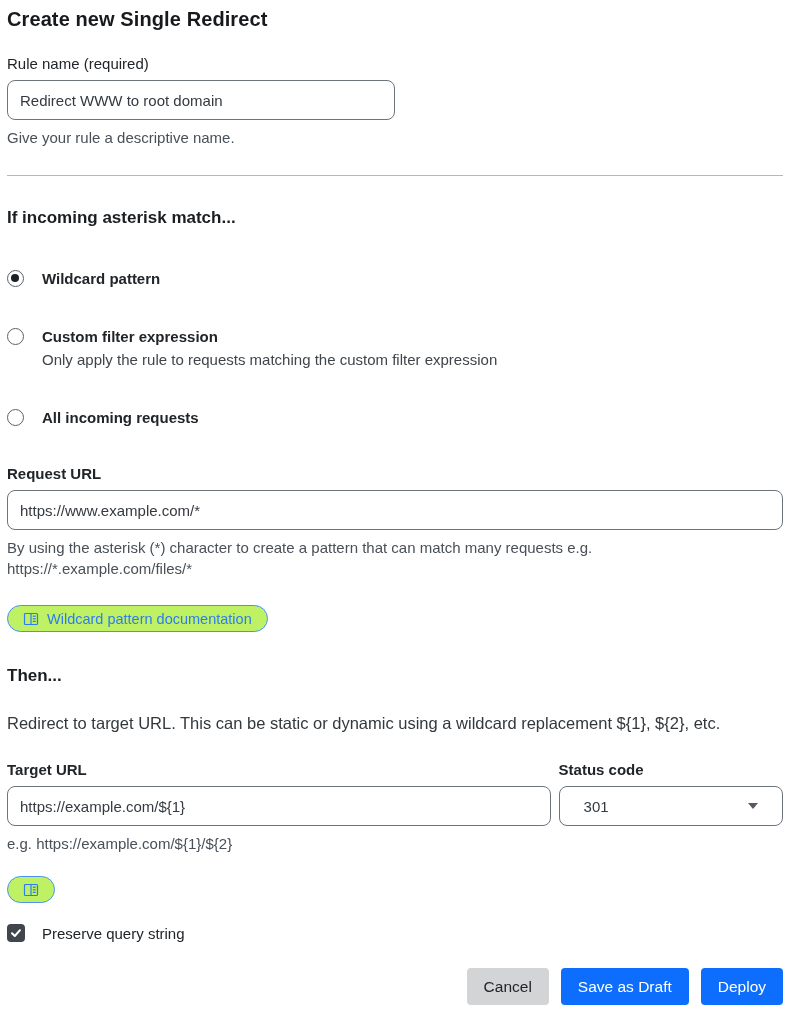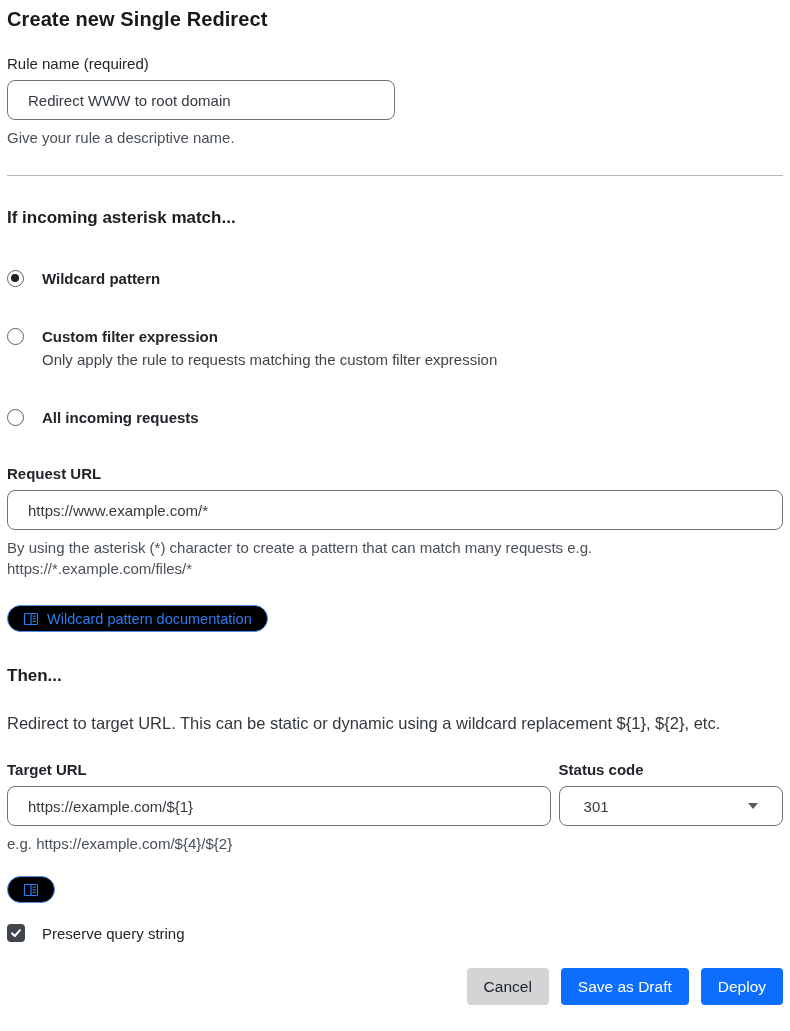--- a/index.html
+++ b/index.html
@@ -18,21 +18,21 @@
     color: #17191c;
     letter-spacing: 0.1px;
   }
   .field-label { font-size: 15px; color: #212529; margin-top: 24px; }
   .field-label.bold { font-weight: 700; }
   .text-input {
     display: block;
     height: 40px;
     border: 1px solid #6c757d;
     border-radius: 8px;
-    padding: 0 20px;
+    padding: 0 12px;
     font-family: "Liberation Sans", sans-serif;
     font-size: 15px;
     color: #343a40;
     margin-top: 8px;
     background: #fff;
     width: 100%;
     outline: none;
   }
   .rule-name-input { width: 388px; }
   .help-text { font-size: 15px; color: #495057; margin-top: 7px; line-height: 21px; }
@@ -62,21 +62,21 @@
   .radio-label { font-size: 15px; font-weight: 700; color: #212529; line-height: 22px; }
   .radio-desc { font-size: 15px; color: #3f454b; line-height: 23px; }
 
   .doc-button {
     display: inline-flex;
     align-items: center;
     gap: 8px;
     margin-top: 26px;
     border: 1px solid #4d90f0;
     border-radius: 14px;
-    background: #000000;
+    background: #bef264;
     color: #2e7cf0;
     font-family: "Liberation Sans", sans-serif;
     font-size: 14.5px;
     padding: 4px 15px;
     cursor: pointer;
     height: 27px;
   }
   .doc-button svg { display: block; }
 
   .then-paragraph { font-size: 16.5px; color: #33383d; margin-top: 28px; }
@@ -195,21 +195,21 @@
 </button>
 
 <h2 class="section-heading" style="margin-top:34px;">Then...</h2>
 
 <p class="then-paragraph">Redirect to target URL. This can be static or dynamic using a wildcard replacement ${1}, ${2}, etc.</p>
 
 <div class="two-col">
   <div class="col-target">
     <div class="field-label bold" style="margin-top:0;">Target URL</div>
     <input class="text-input" type="text" value="https://example.com/${1}" style="">
-    <div class="help-text">e.g. https://example.com/${4}/${2}</div>
+    <div class="help-text">e.g. https://example.com/${1}/${2}</div>
   </div>
   <div class="col-status">
     <div class="field-label bold" style="margin-top:0;">Status code</div>
     <div class="select-box">
       <span>301</span>
       <span class="caret-down"></span>
     </div>
   </div>
 </div>
 

